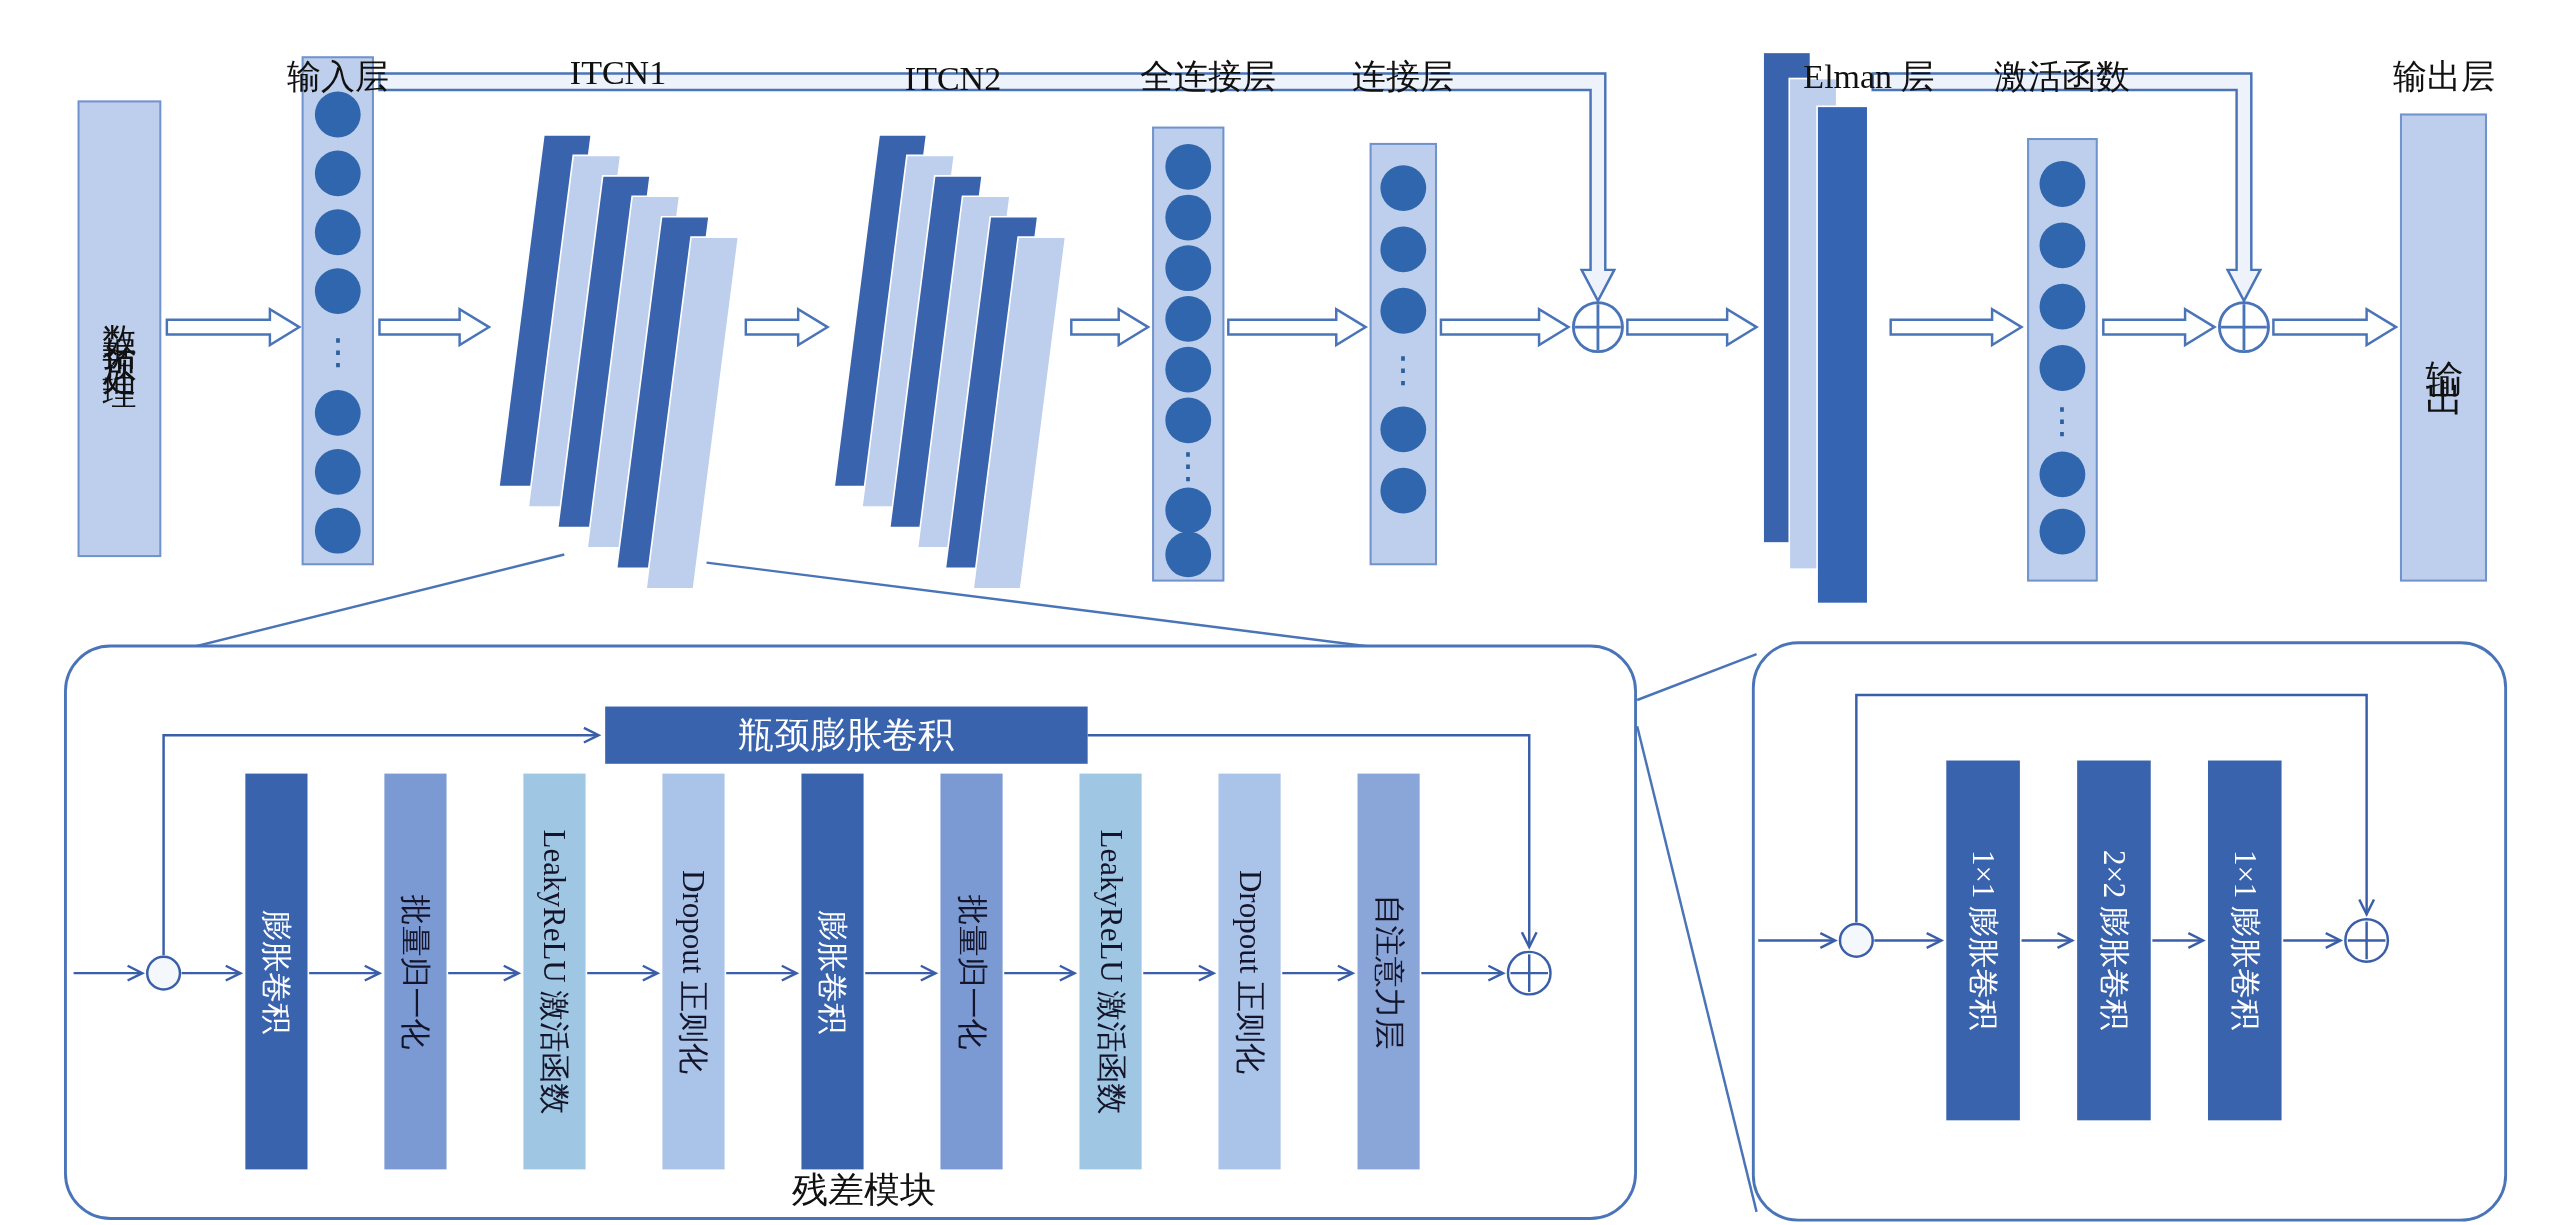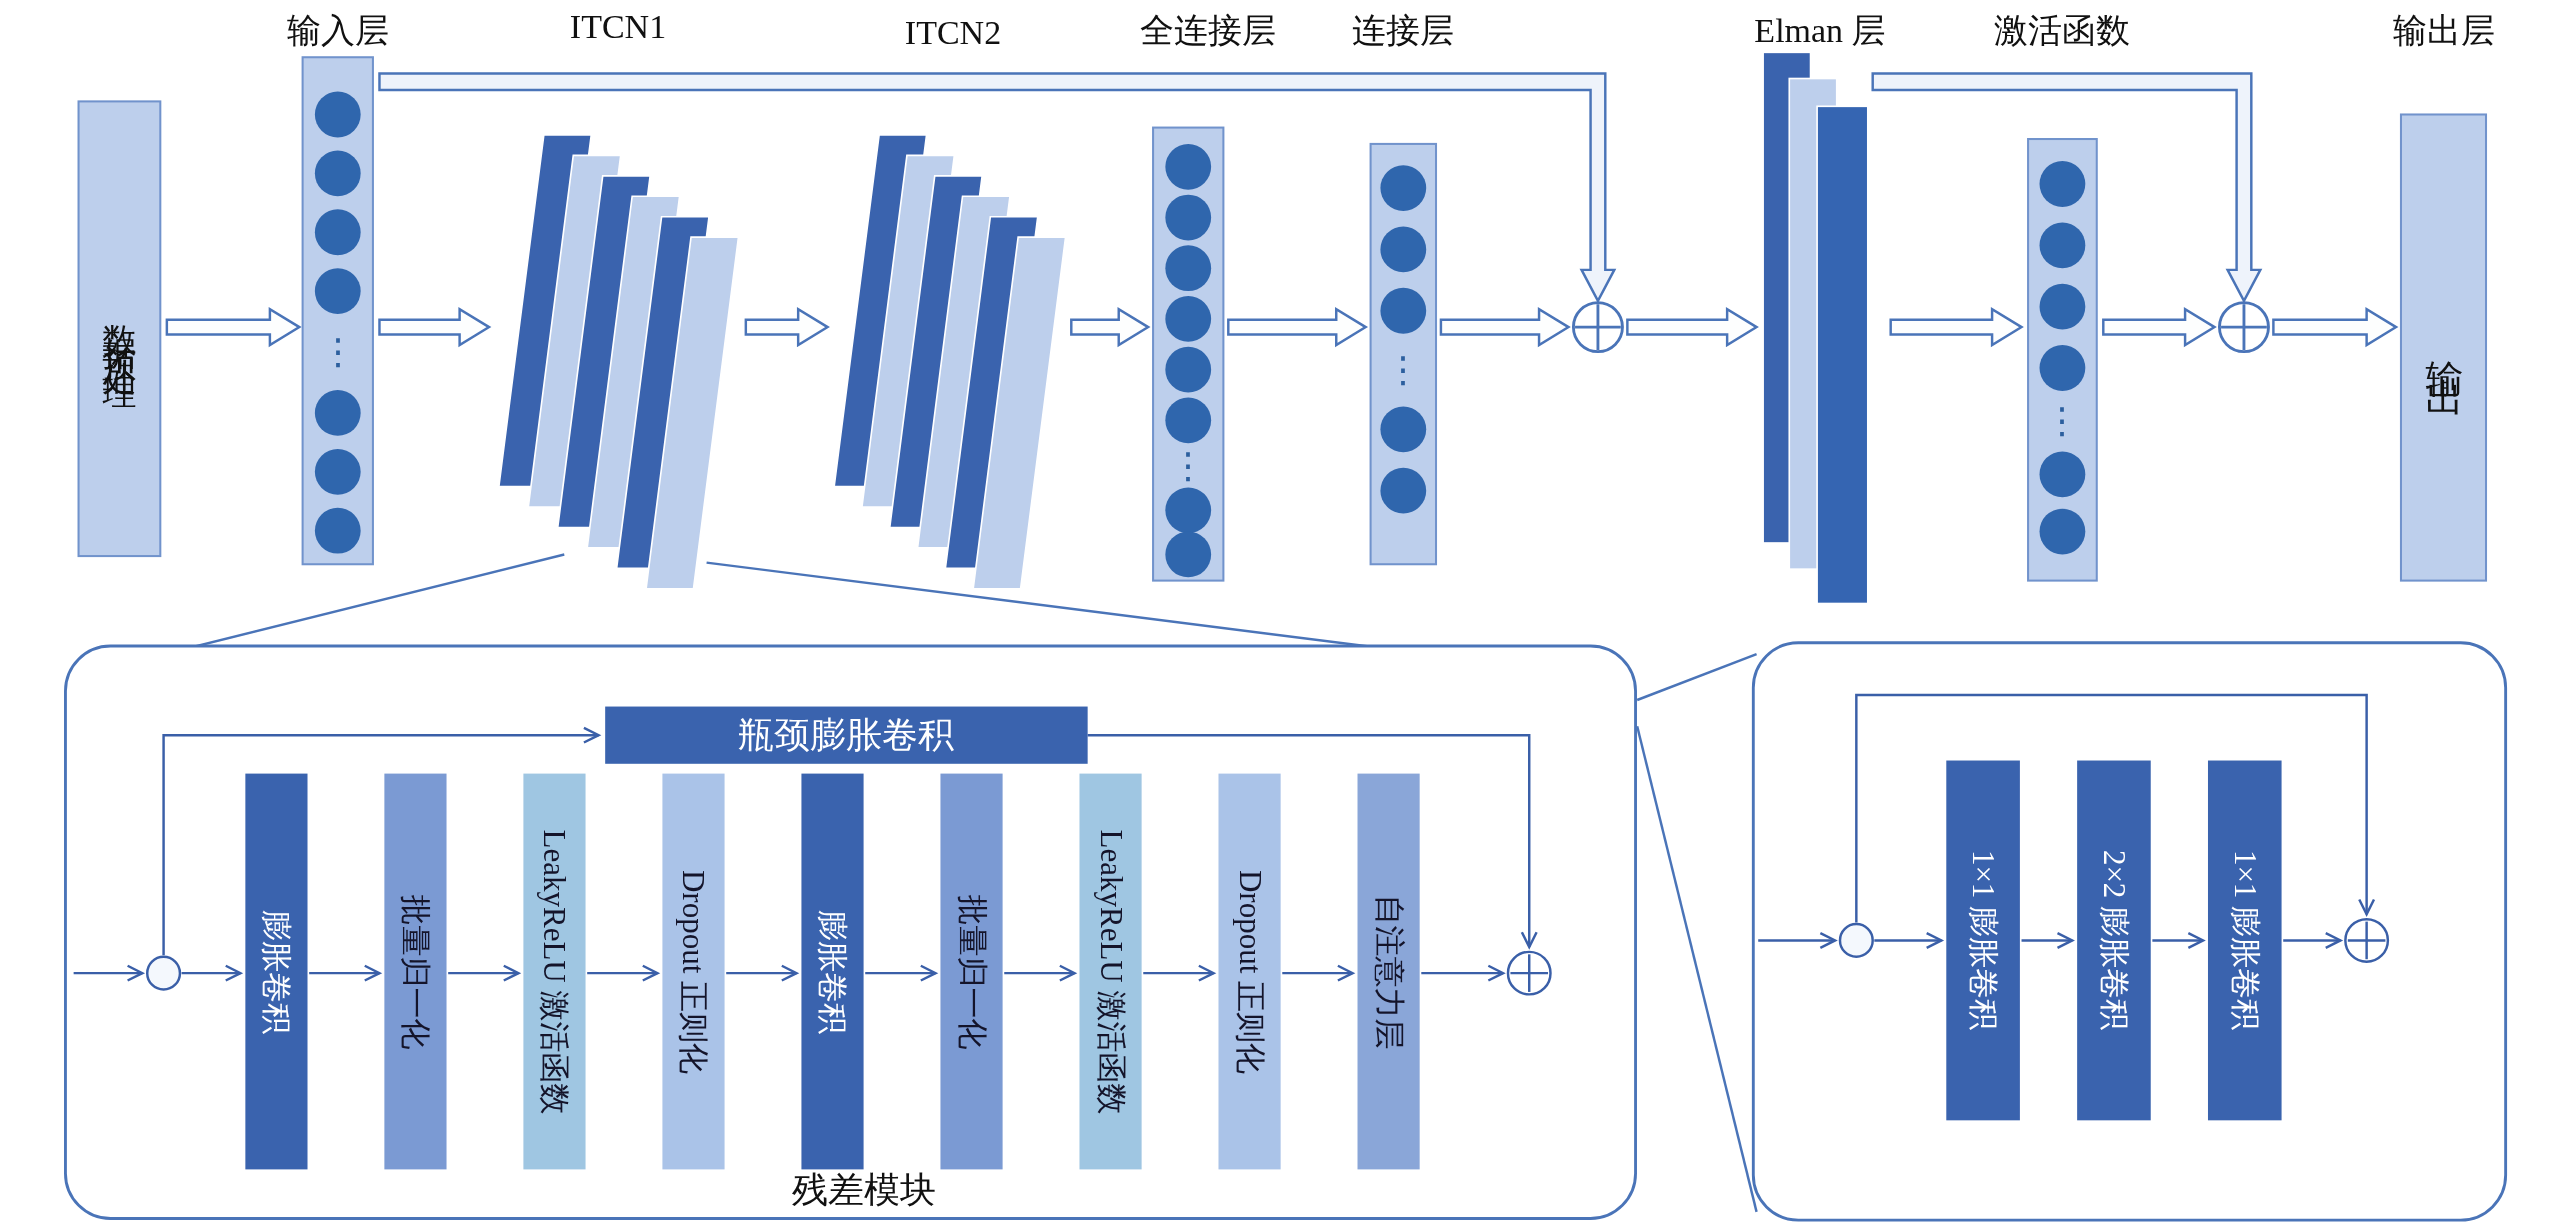--- a/index.html
+++ b/index.html
@@ -1,21 +1,21 @@
 <!DOCTYPE html>
 <html style="font-size:13px"><head>
 <meta charset="utf-8">
 <style>
   html,body{margin:0;padding:0;background:#ffffff;}
   body{width:2576px;height:1225px;overflow:hidden;position:relative;
        font-family:"Liberation Serif","DejaVu Serif",serif;}
   .stage{position:absolute;left:0;top:0;width:2576px;height:1225px;}
   svg.layer{position:absolute;left:0;top:0;}
   .lbl{position:absolute;transform:translate(-50%,0);white-space:nowrap;
-       font-size:34px;color:#111;text-align:center;}
+       font-size:34px;color:#111;text-align:center;margin-top:46px;}
   .vtext{position:absolute;transform:translate(-50%,-50%);
        writing-mode:vertical-rl;text-orientation:upright;
        font-size:34px;color:#111;white-space:nowrap;}
   .rot{position:absolute;transform:translate(-50%,-50%) rotate(90deg);
        white-space:nowrap;font-size:31px;color:#14142a;}
   .rot.white{color:#ffffff;}
   .barlbl{position:absolute;transform:translate(-50%,-50%);white-space:nowrap;
        font-size:36px;color:#ffffff;}
   .caption{position:absolute;transform:translate(-50%,-50%);white-space:nowrap;
        font-size:36px;color:#111;margin-left:38px;}
@@ -207,21 +207,21 @@
           <line x1="2871" y1="1150" x2="2917" y2="1150"></line>
     </g>
   </g>
 </svg>
 
 <div class="lbl" style="left:338px;top:8.2px">输入层</div>
 <div class="lbl" style="left:618px;top:8.2px">ITCN1</div>
 <div class="lbl" style="left:953px;top:14px">ITCN2</div>
 <div class="lbl" style="left:1208px;top:8.2px">全连接层</div>
 <div class="lbl" style="left:1403px;top:8.2px">连接层</div>
-<div class="lbl" style="left:1820px;top:8.2px">Elman 层</div>
+<div class="lbl" style="left:1869px;top:8.2px">Elman 层</div>
 <div class="lbl" style="left:2062px;top:8.2px">激活函数</div>
 <div class="lbl" style="left:2444px;top:8.2px">输出层</div>
 
 <div class="vtext" style="left:119px;top:329px;letter-spacing:13px">数据预处理</div>
 <div class="vtext" style="left:2444px;top:348px;font-size:38px;letter-spacing:18px">输出</div>
 
 <div class="dots" style="left:338px;top:352px">⋮</div>
 <div class="dots" style="left:1188px;top:466px">⋮</div>
 <div class="dots" style="left:1403px;top:370px">⋮</div>
 <div class="dots" style="left:2062px;top:421px">⋮</div>

